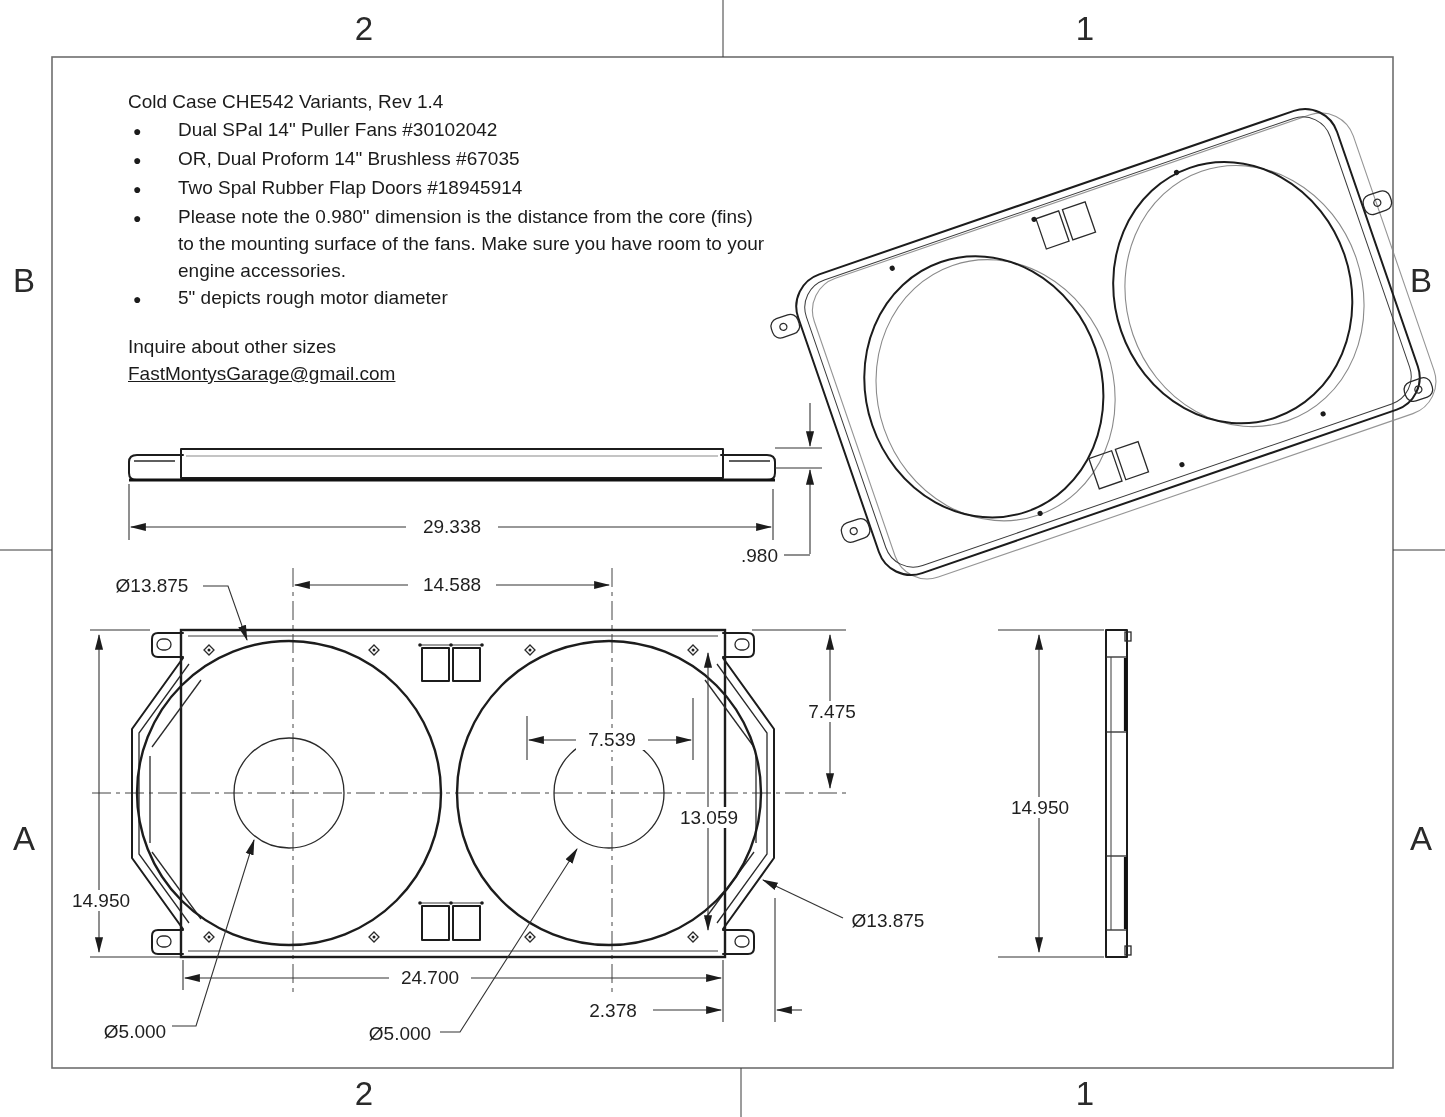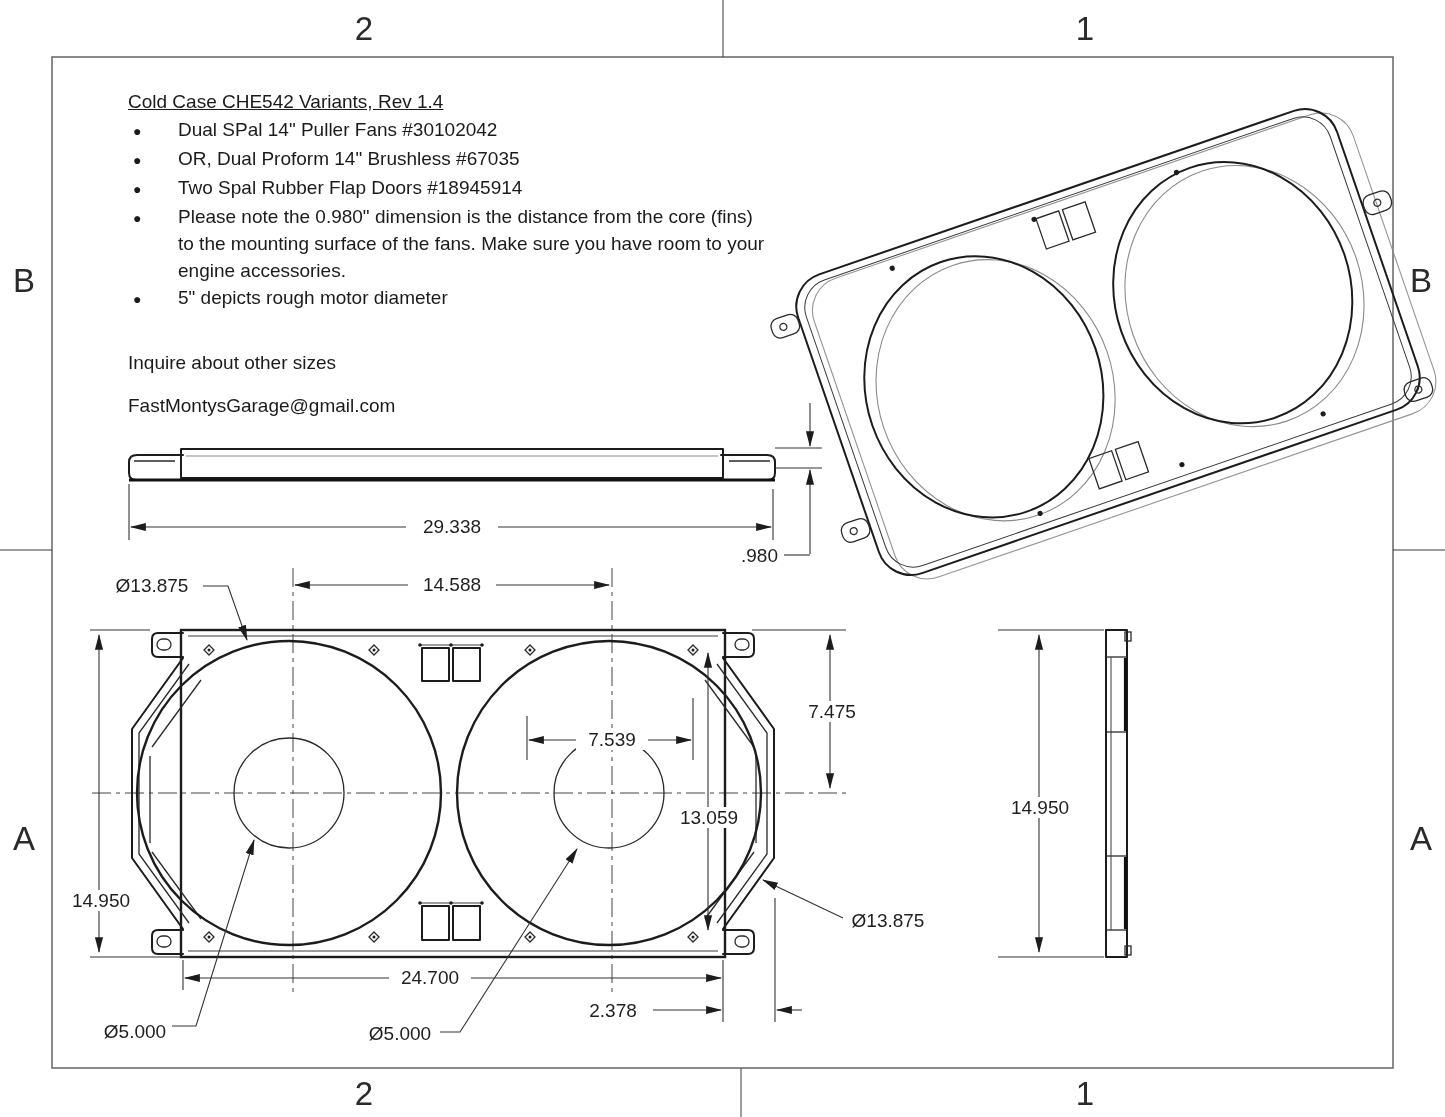--- a/index.html
+++ b/index.html
@@ -15,27 +15,27 @@
   .thick{stroke:#111;stroke-width:3.2;fill:none;}
   .dim{stroke:#333;stroke-width:1.1;fill:none;}
   .cl{stroke:#444;stroke-width:1;fill:none;stroke-dasharray:19 5 4 5;}
   .bg{fill:#fff;stroke:none;}
   .dot{fill:#1c1c1c;stroke:none;}
   text.dtx{font:19px "Liberation Sans", sans-serif;fill:#1f1f1f;}
   text.zone{font:33px "Liberation Sans", sans-serif;fill:#2a2a2a;}
   
   .notes{position:absolute;left:128px;top:88px;width:640px;color:#1b1b1b;
          font-size:19px;line-height:27px;}
-  .notes .title{margin:0 0 1px 0;text-decoration:underline;}
+  .notes .title{margin:0 0 1px 0;}
   .notes ul{list-style:none;margin:0;padding:0;}
   .notes li{display:flex;}
   .notes li .b{width:45px;flex:0 0 45px;font-size:14px;padding-top:2px;padding-left:5px;}
   .notes li .t{flex:1;}
-  .notes .foot{margin-top:36px;}
-  .notes .foot2{margin-top:16px;}
+  .notes .foot{margin-top:20px;}
+  .notes .foot2{margin-top:0;text-decoration:underline;}
 </style>
 </head>
 <body>
 
 <div class="sheet">
 <svg width="1445" height="1117" viewBox="0 0 1445 1117">
   <defs>
     <marker id="arrE" orient="auto" markerWidth="15" markerHeight="9" refX="13.5" refY="4.5">
       <path d="M14.5,4.5 L0,0.8 L0,8.2 Z" fill="#1c1c1c"></path>
     </marker>

